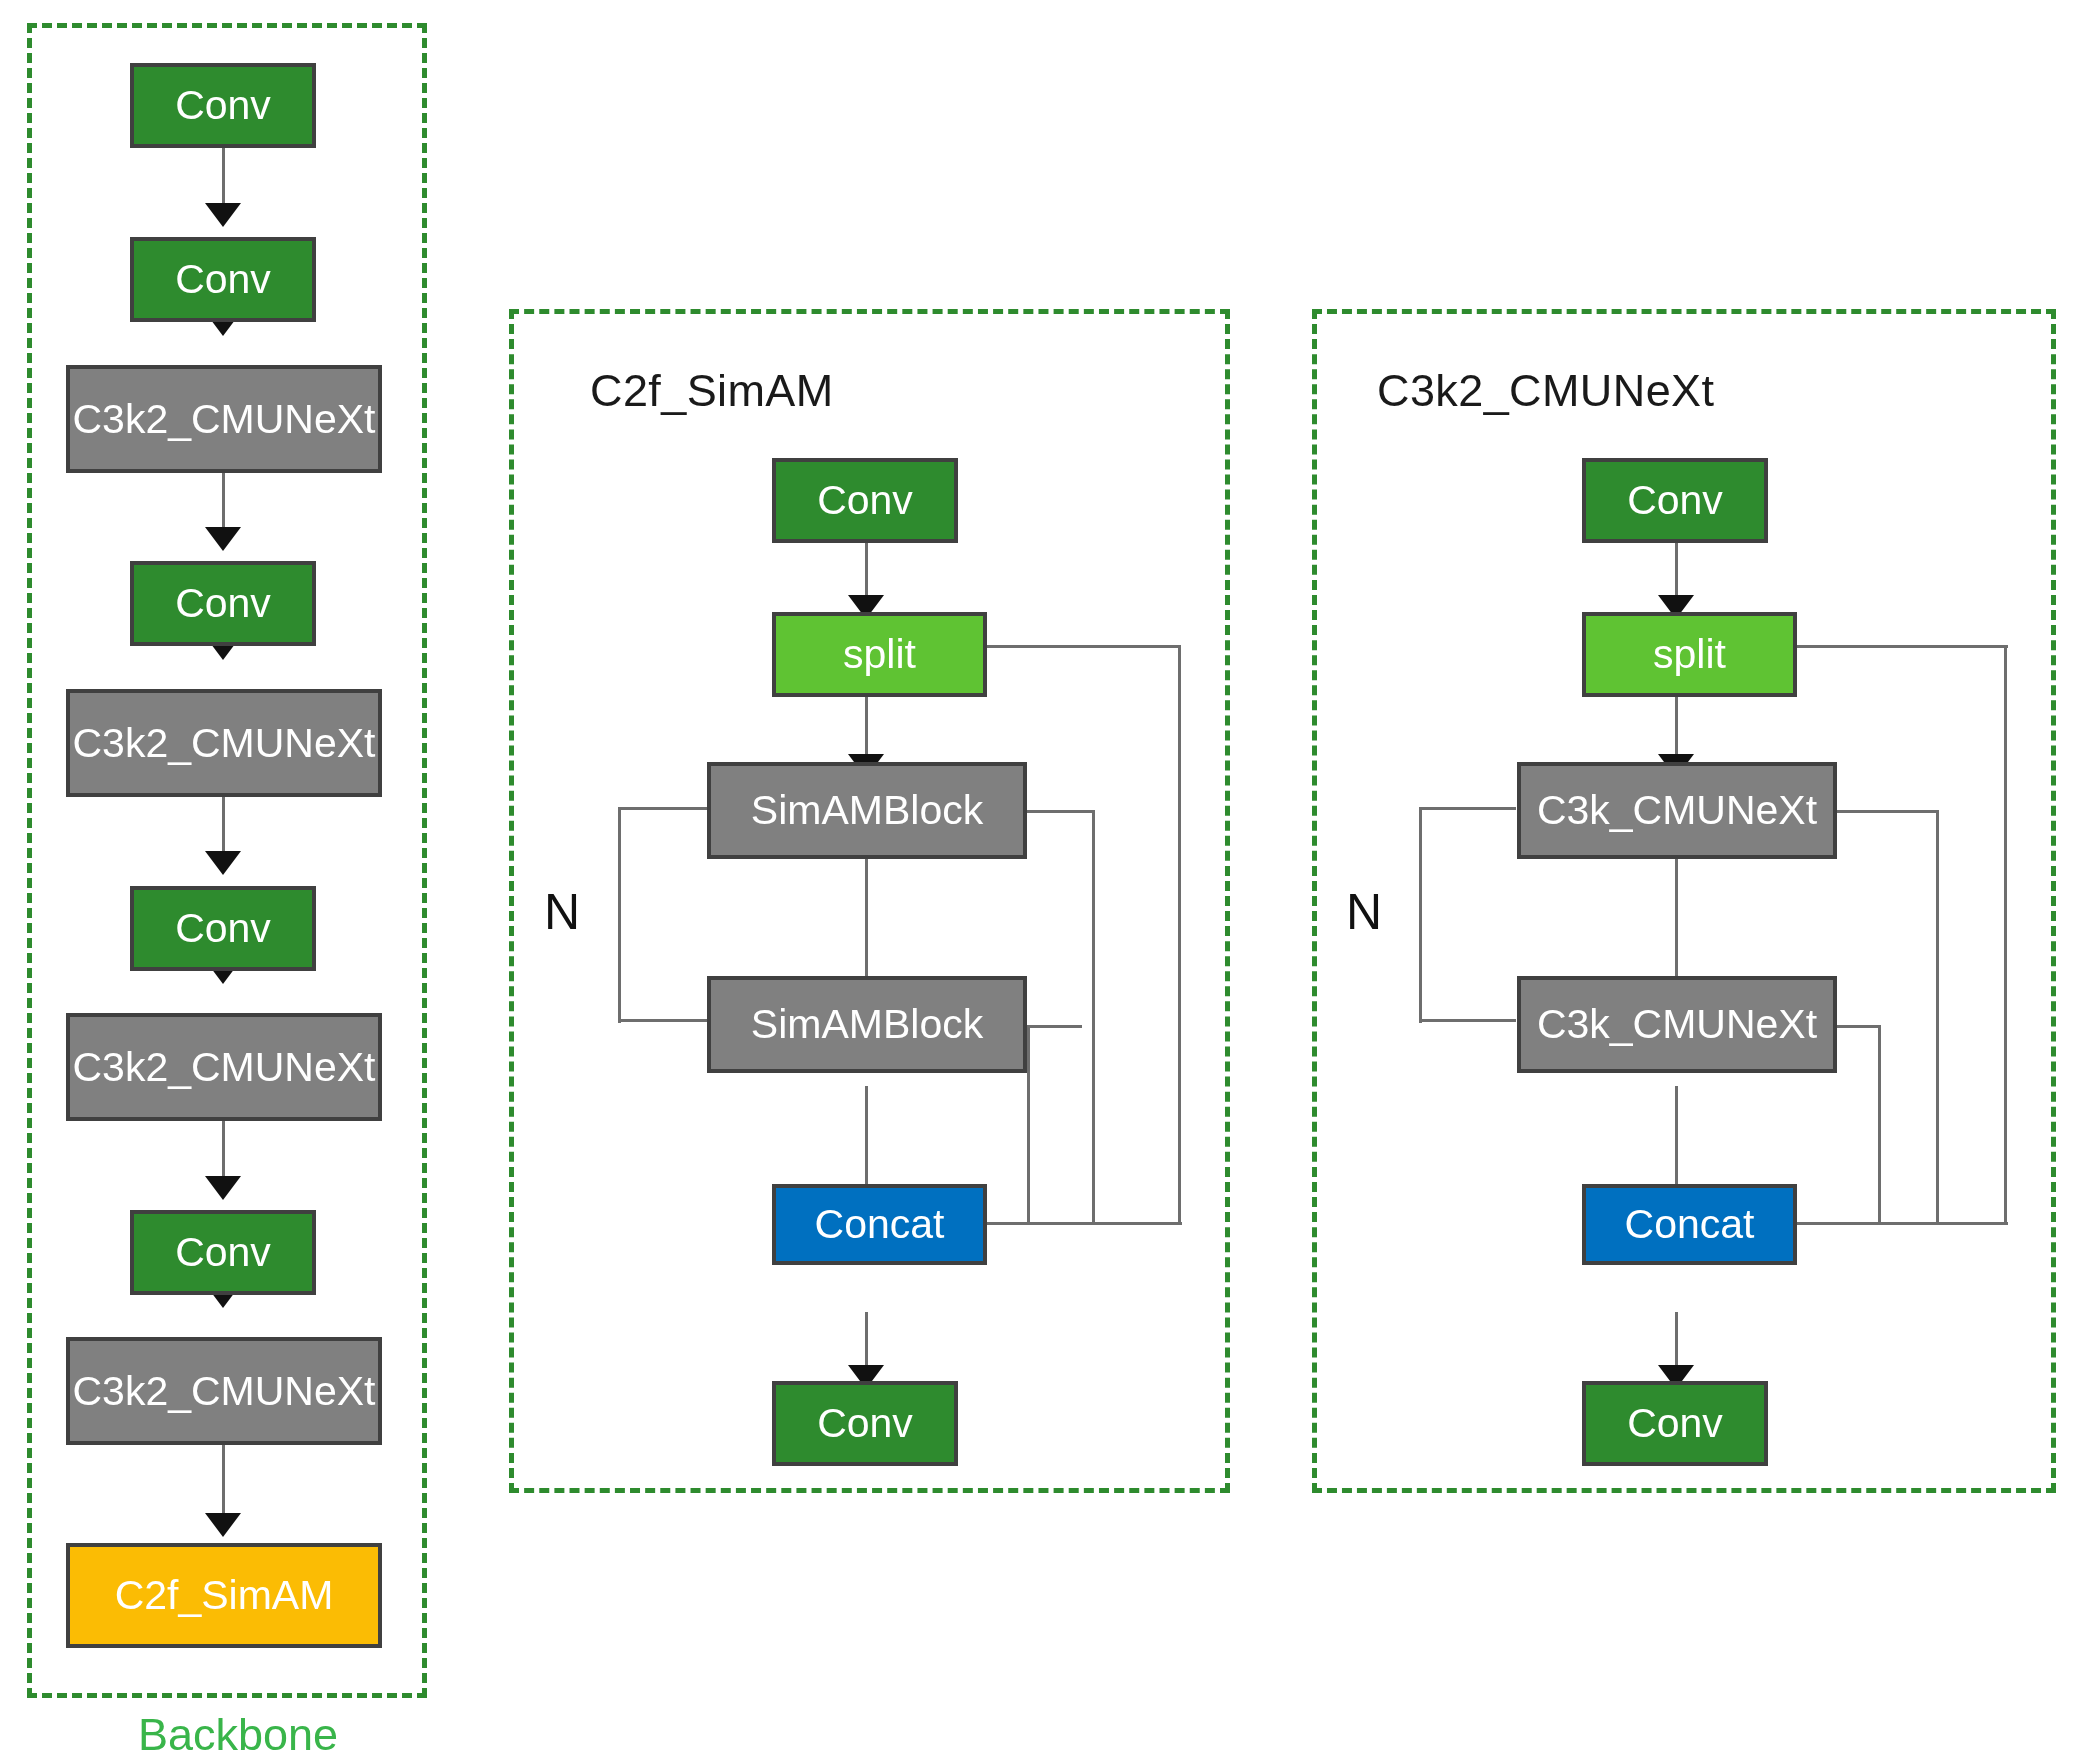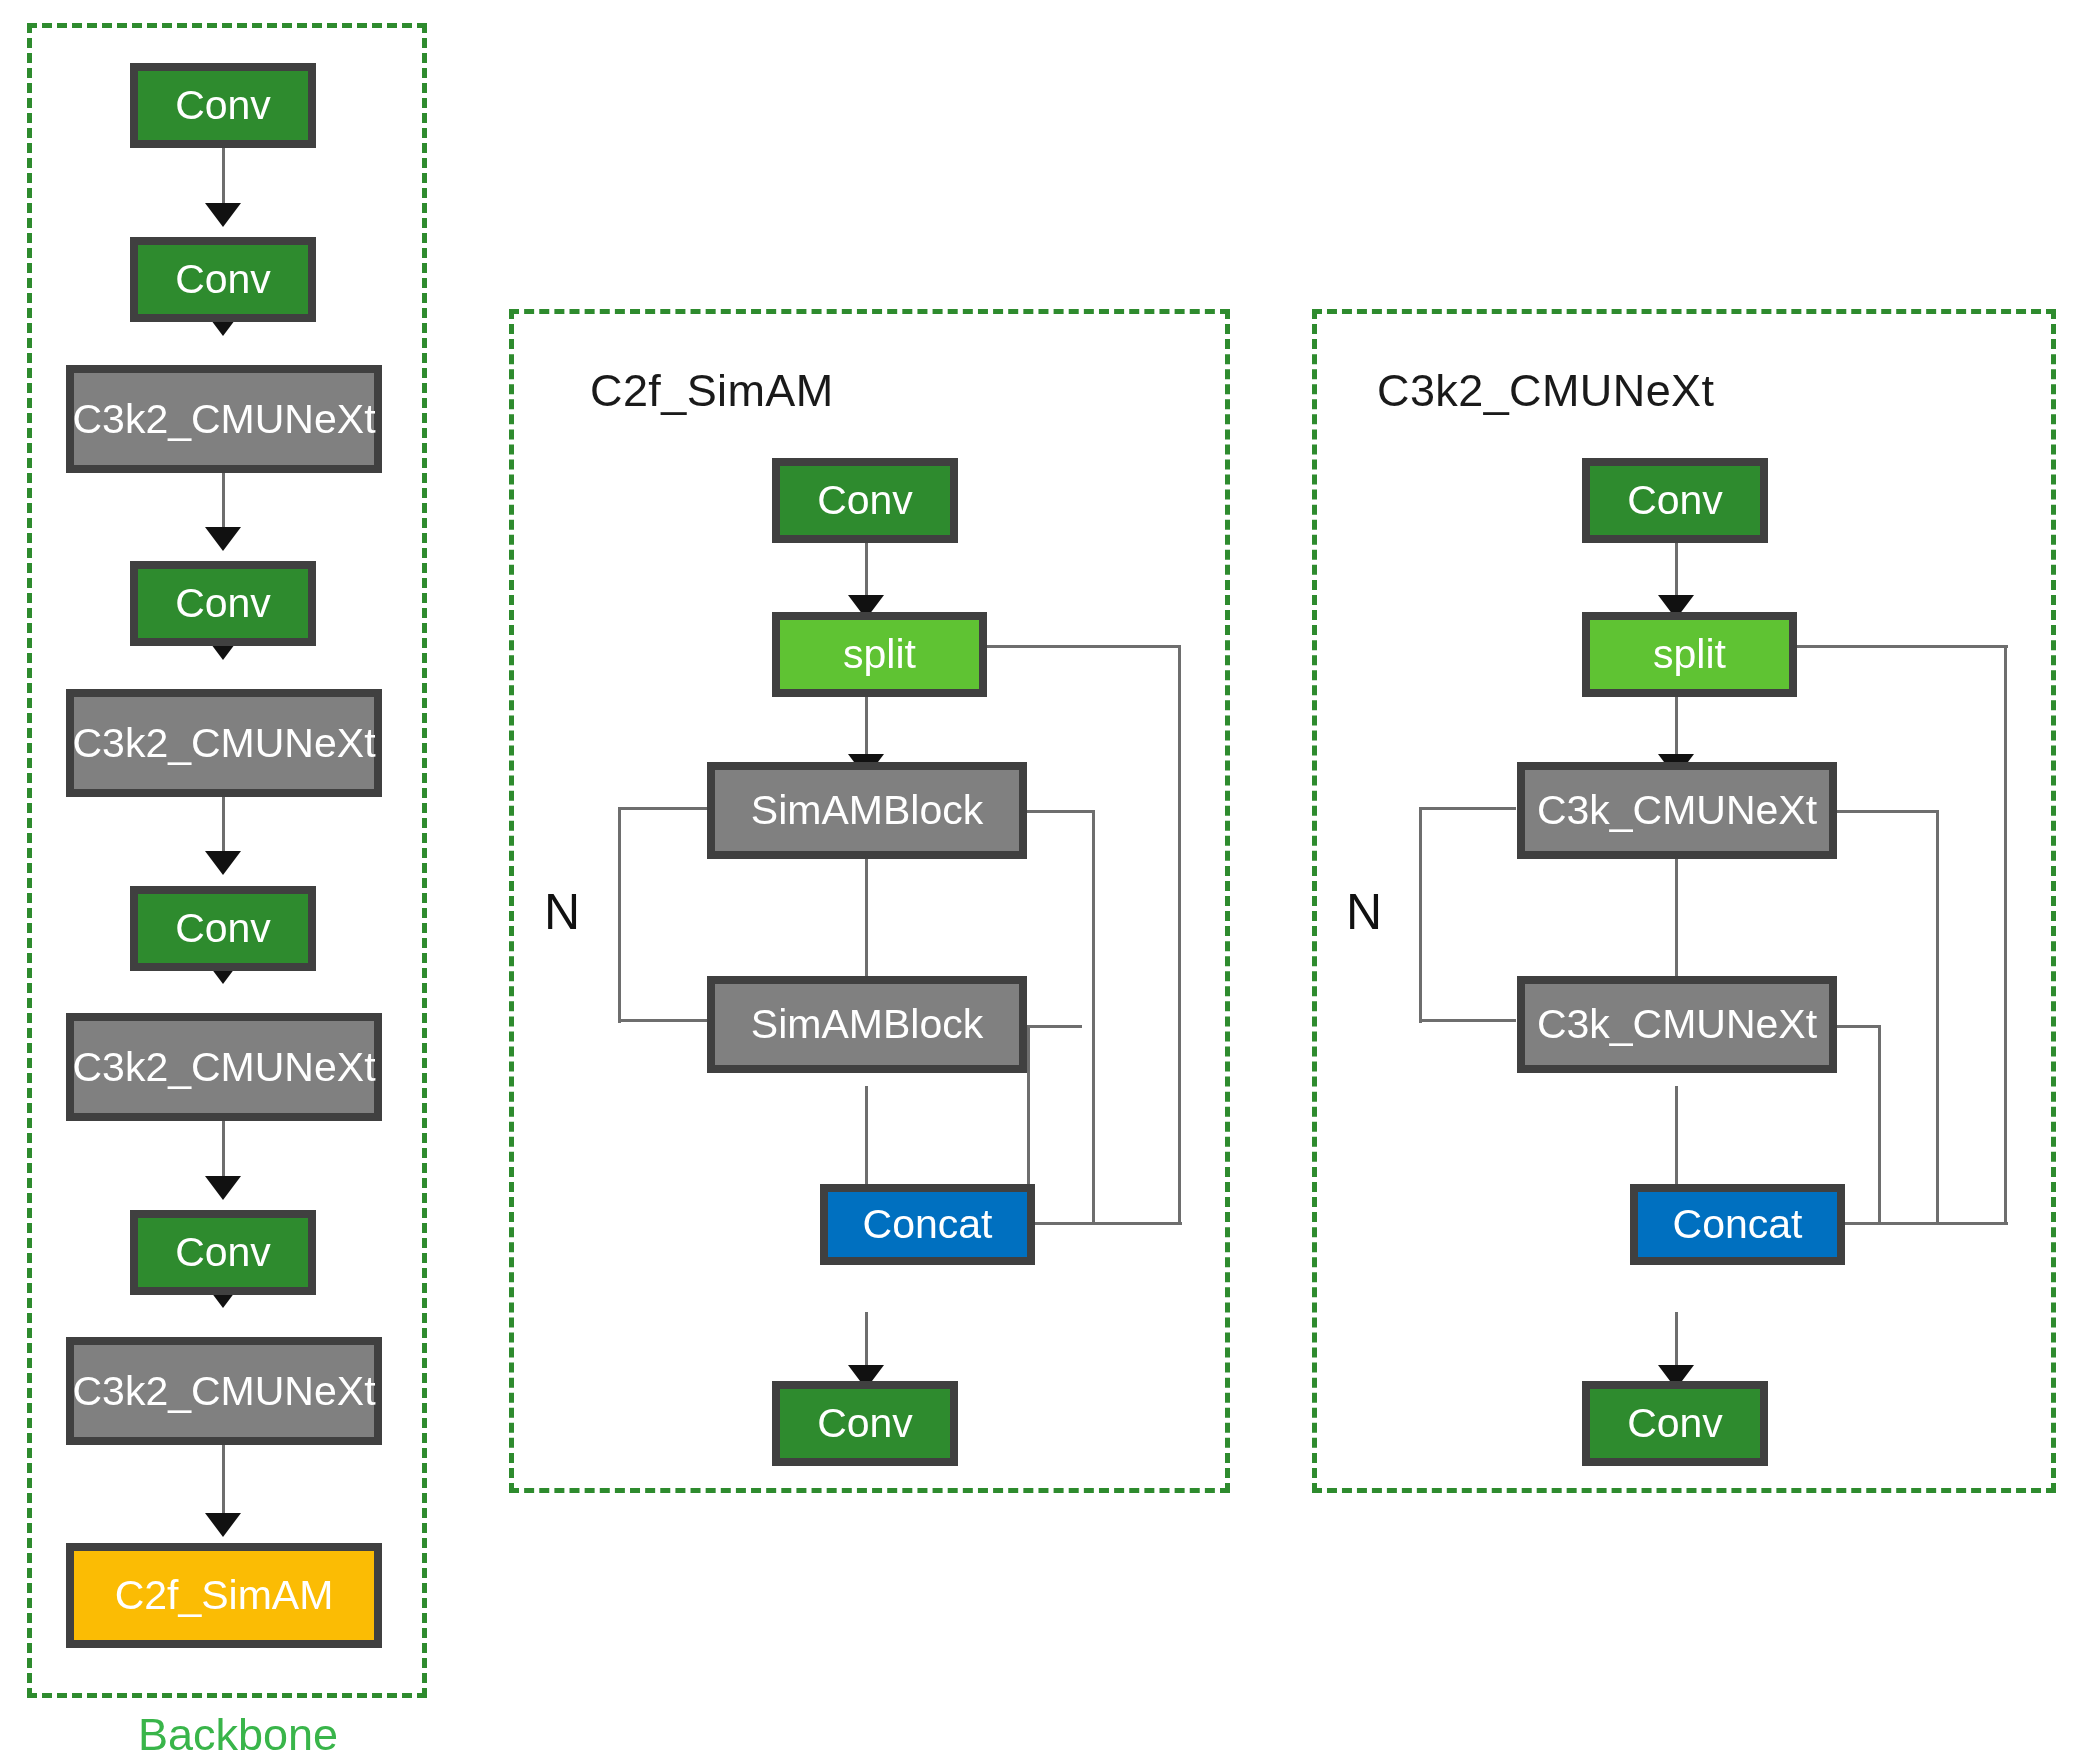--- a/index.html
+++ b/index.html
@@ -39,36 +39,36 @@
     color: #39B54A;
     font-size: 45px;
     font-family: "Liberation Sans", sans-serif;
     white-space: nowrap;
   }
 
   
   .node {
     position: absolute;
     box-sizing: border-box;
-    border: 8px solid #404040;
+    border: 4px solid #404040;
     display: flex;
     align-items: center;
     justify-content: center;
     color: #ffffff;
     font-size: 41px;
     font-family: "Liberation Sans", sans-serif;
     white-space: nowrap;
     text-align: center;
     line-height: 1;
     z-index: 5;
   }
   .node.green  { background: #2E8B2E; }
   .node.gray   { background: #808080; }
   .node.lime   { background: #5FC333; }
-  .node.blue   { background: #0070C0; margin-left: 48px; }
+  .node.blue   { background: #0070C0; }
   .node.orange { background: #FBBC04; }
 
   
   .vline {
     position: absolute;
     width: 3.2px;
     background: #6E6E6E;
     z-index: 1;
   }
   .hline {

